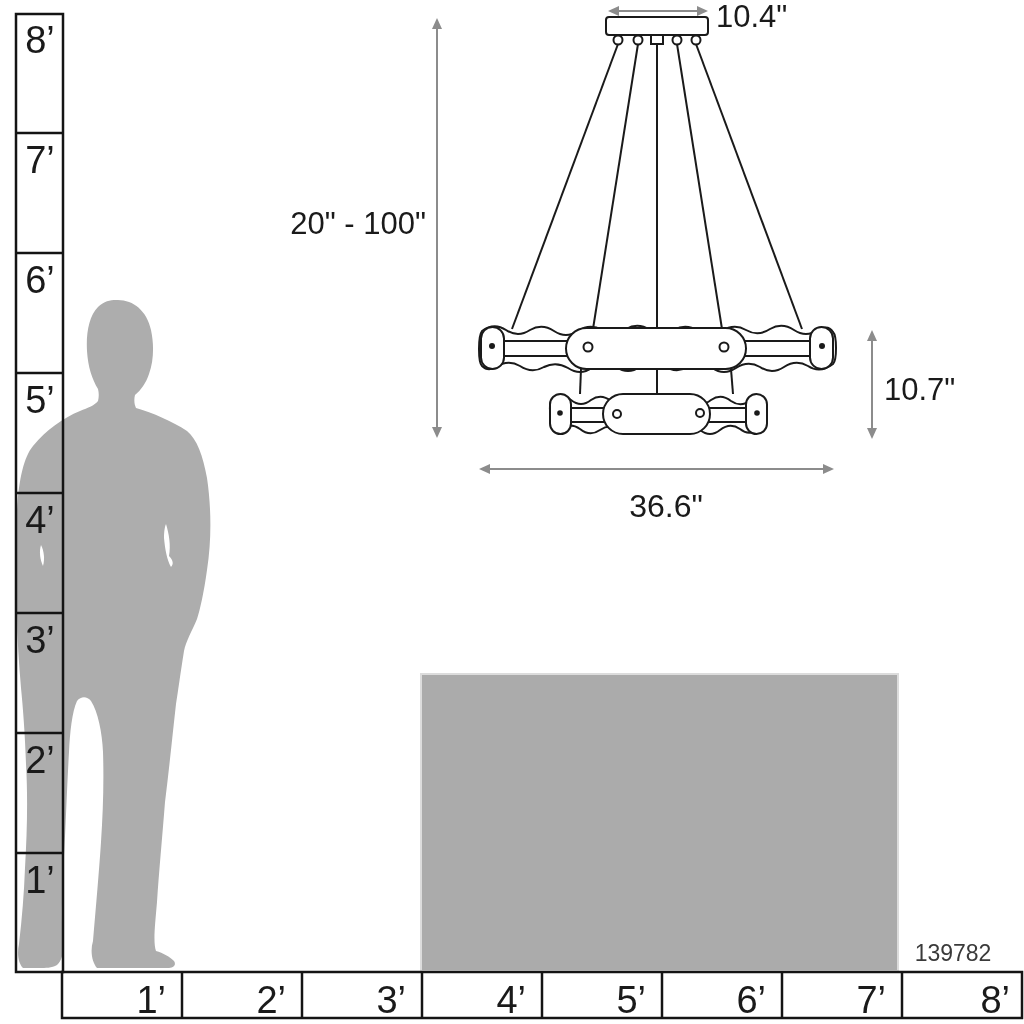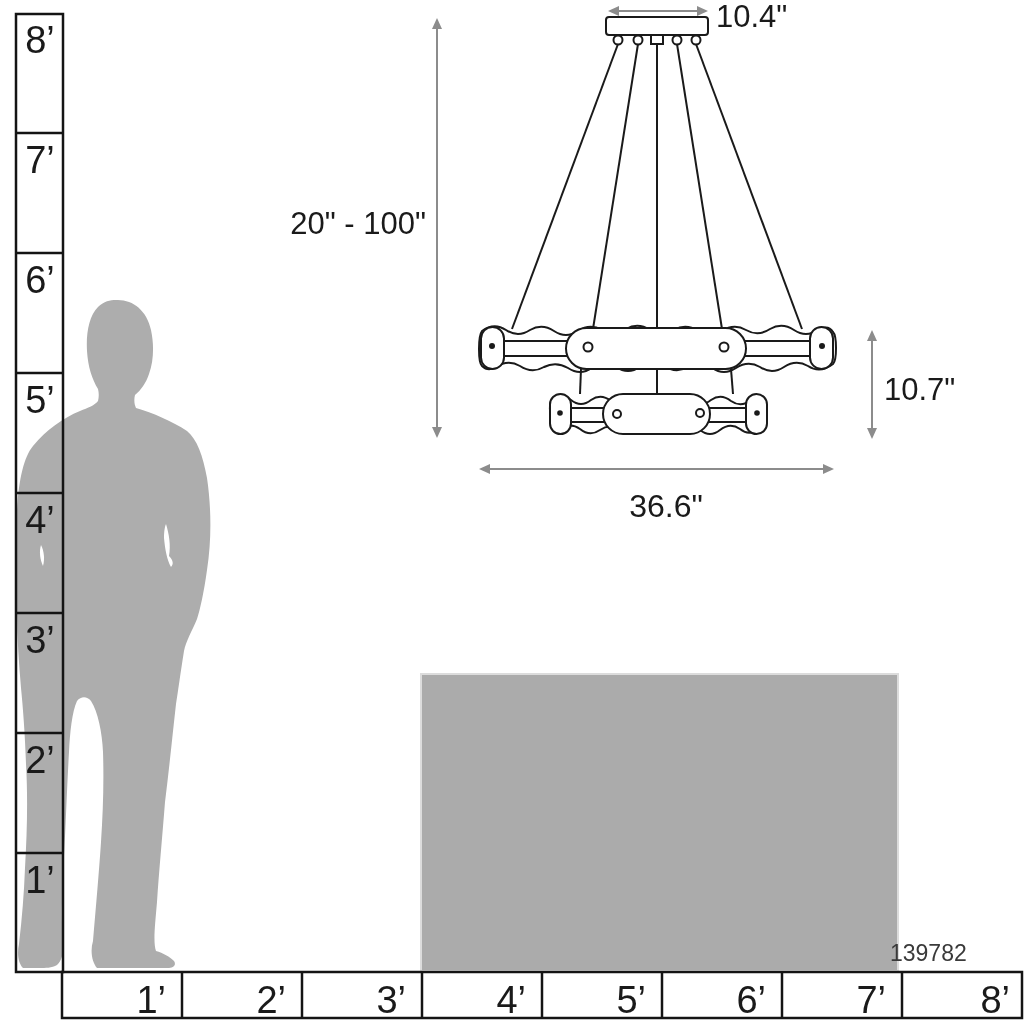--- a/index.html
+++ b/index.html
@@ -7,21 +7,21 @@
     position:relative;width:1024px;height:1024px;background:#ffffff;
     font-family:"Liberation Sans","DejaVu Sans",sans-serif;overflow:hidden;
   }
   .stage svg{position:absolute;left:0;top:0;}
   .lbl{position:absolute;color:#1a1a1a;line-height:1.08;white-space:nowrap;}
   .ruler-v{width:48px;text-align:center;font-size:38px;}
   .ruler-h{height:40px;text-align:right;font-size:38px;}
   .dim{font-size:31px;}
   .dim-center{text-align:center;}
   .dim-right{text-align:right;}
-  .prod{font-size:23px;color:#3a3a3a;text-align:left;}
+  .prod{font-size:23px;color:#3a3a3a;text-align:center;}
 </style>
 </head>
 <body>
 
 <div class="stage">
 
   <svg width="1024" height="1024" viewBox="0 0 1024 1024">
 
     <g>
       <path fill="#adadad" d="

